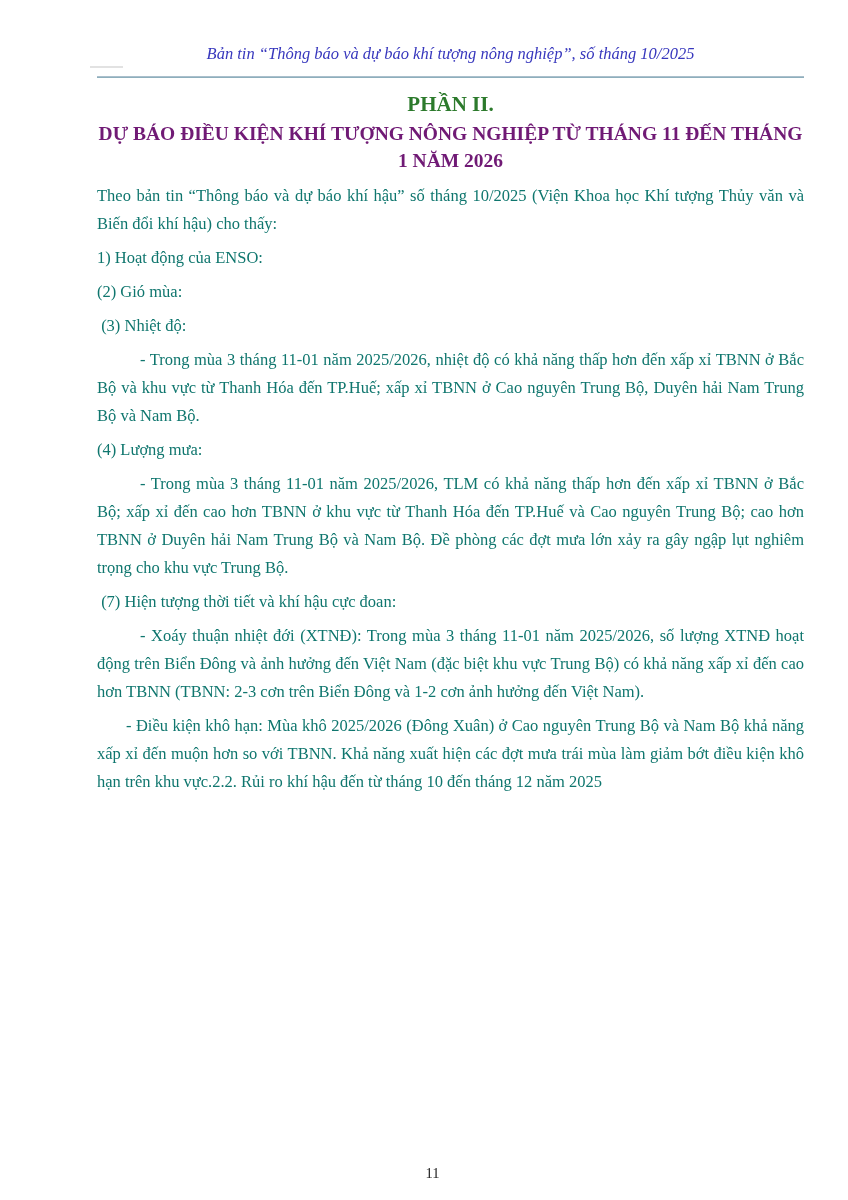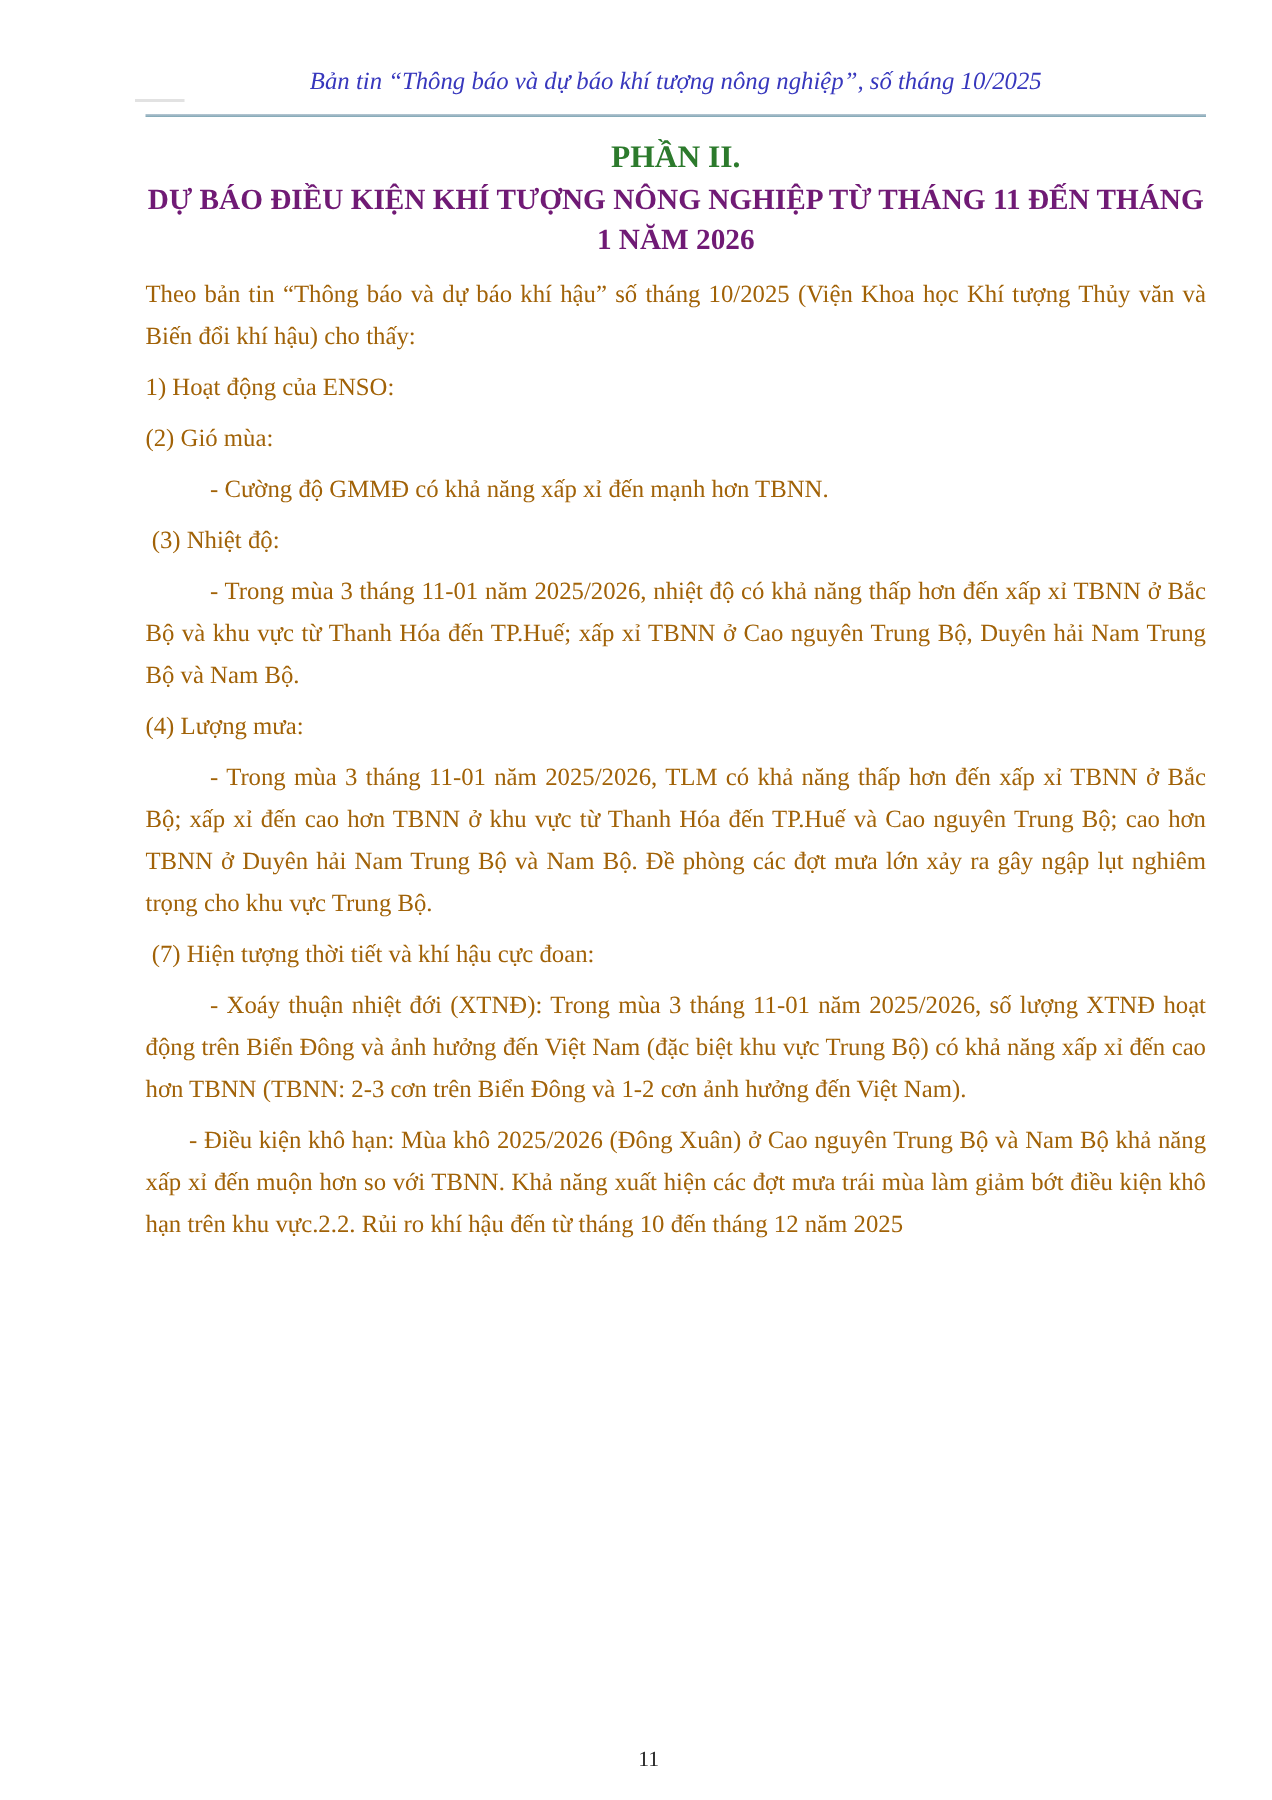--- a/index.html
+++ b/index.html
@@ -60,21 +60,21 @@
     color: #111111;
     font-size: 17px;
     font-weight: bold;
     line-height: 24px;
   }
   .paragraph-list {
     margin-top: 8px;
   }
   .para {
     margin: 0 0 6px 0;
-    color: #a16207;
+    color: #0f766e;
     font-size: 16.5px;
     line-height: 28px;
     text-align: justify;
     white-space: pre-wrap;
     font-family: Liberation Serif, serif;
   }
   .para.indent { text-indent: 43px; }
   .para.indent-sm { text-indent: 29px; }
   .page-number {
     position: absolute;
@@ -101,21 +101,20 @@
   <div class="content">
     <div class="part-title">PHẦN II.</div>
 
     <div class="main-title">DỰ BÁO ĐIỀU KIỆN KHÍ TƯỢNG NÔNG NGHIỆP TỪ THÁNG 11 ĐẾN THÁNG 1 NĂM 2026</div>
 
 
     <div class="paragraph-list">
         <p class="para">Theo bản tin “Thông báo và dự báo khí hậu” số tháng 10/2025 (Viện Khoa học Khí tượng Thủy văn và Biến đổi khí hậu) cho thấy:</p>
         <p class="para">1) Hoạt động của ENSO:</p>
         <p class="para">(2) Gió mùa:</p>
-        <p class="para indent">- Cường độ GMMĐ có khả năng xấp xỉ đến mạnh hơn TBNN.</p>
         <p class="para"> (3) Nhiệt độ:</p>
         <p class="para indent">- Trong mùa 3 tháng 11-01 năm 2025/2026, nhiệt độ có khả năng thấp hơn đến xấp xỉ TBNN ở Bắc Bộ và khu vực từ Thanh Hóa đến TP.Huế; xấp xỉ TBNN ở Cao nguyên Trung Bộ, Duyên hải Nam Trung Bộ và Nam Bộ.</p>
         <p class="para">(4) Lượng mưa:</p>
         <p class="para indent">- Trong mùa 3 tháng 11-01 năm 2025/2026, TLM có khả năng thấp hơn đến xấp xỉ TBNN ở Bắc Bộ; xấp xỉ đến cao hơn TBNN ở khu vực từ Thanh Hóa đến TP.Huế và Cao nguyên Trung Bộ; cao hơn TBNN ở Duyên hải Nam Trung Bộ và Nam Bộ. Đề phòng các đợt mưa lớn xảy ra gây ngập lụt nghiêm trọng cho khu vực Trung Bộ.</p>
         <p class="para"> (7) Hiện tượng thời tiết và khí hậu cực đoan:</p>
         <p class="para indent">- Xoáy thuận nhiệt đới (XTNĐ): Trong mùa 3 tháng 11-01 năm 2025/2026, số lượng XTNĐ hoạt động trên Biển Đông và ảnh hưởng đến Việt Nam (đặc biệt khu vực Trung Bộ) có khả năng xấp xỉ đến cao hơn TBNN (TBNN: 2-3 cơn trên Biển Đông và 1-2 cơn ảnh hưởng đến Việt Nam).</p>
         <p class="para indent-sm">- Điều kiện khô hạn: Mùa khô 2025/2026 (Đông Xuân) ở Cao nguyên Trung Bộ và Nam Bộ khả năng xấp xỉ đến muộn hơn so với TBNN. Khả năng xuất hiện các đợt mưa trái mùa làm giảm bớt điều kiện khô hạn trên khu vực.2.2. Rủi ro khí hậu đến từ tháng 10 đến tháng 12 năm 2025</p>
       </div>
   </div>
 

